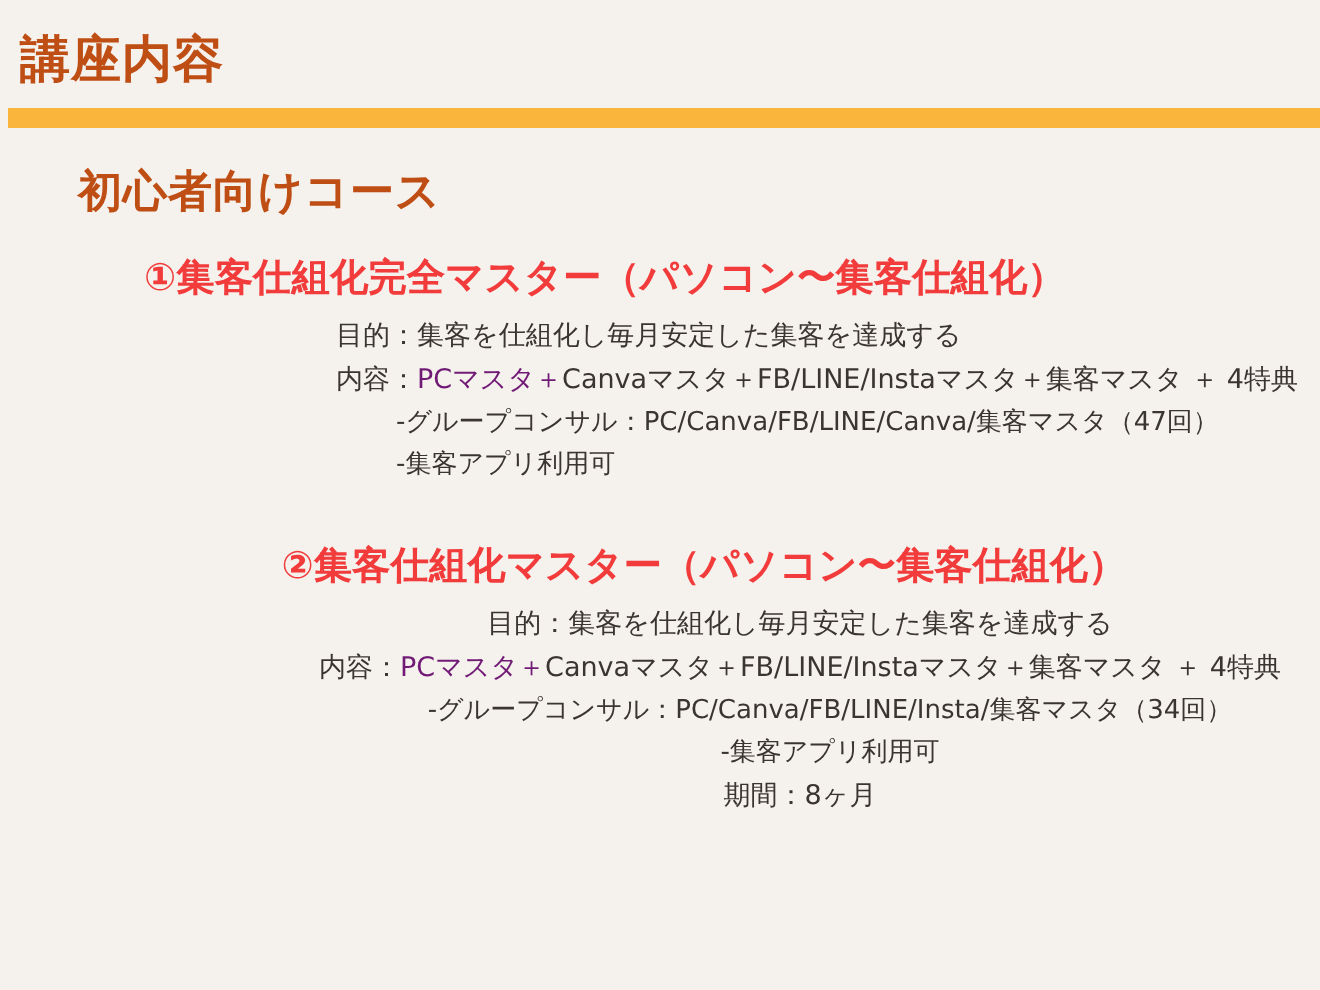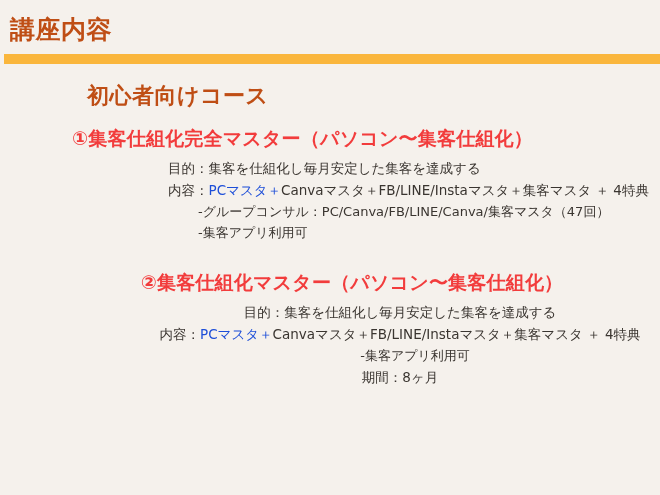--- a/index.html
+++ b/index.html
@@ -46,21 +46,20 @@
   
   .section-title {
     position: absolute;
     left: 39px;
     top: 81px;
     font-size: 22px;
     font-weight: bold;
     color: #BF4E15;
     letter-spacing: 0.5px;
     white-space: nowrap;
-    margin-left: 48px;
   }
 
   
   .course {
     position: absolute;
     left: 0;
     width: 660px;
   }
   .course-1 { top: 126px; padding-left: 28px; }
   .course-2 { top: 270px; text-align: center; }
@@ -78,21 +77,21 @@
     margin: 0 0 1px 0;
     font-size: 13.5px;
     color: #3A3530;
     white-space: nowrap;
     line-height: 1.55;
   }
   .indent-1 { padding-left: 140px; }
   .indent-2 { padding-left: 170px; }
 
   .hl-red {
-    color: #1d4ed8;
+    color: #701a75;
   }
   .sub-dash {
     font-size: 13px;
   }
 </style>
 </head>
 <body>
 
 <div class="slide">
 
@@ -121,20 +120,21 @@
     <div class="course-heading">②集客仕組化マスター（パソコン〜集客仕組化）</div>
 
     <div class="detail-line indent-1">
       <span>目的：</span><span>集客を仕組化し毎月安定した集客を達成する</span>
     </div>
 
     <div class="detail-line indent-1">
       <span>内容：</span><span class="hl-red">PCマスタ＋</span><span>Canvaマスタ＋FB/LINE/Instaマスタ＋集客マスタ ＋ 4特典</span>
     </div>
 
+    <div class="detail-line indent-2 sub-dash">-グループコンサル：PC/Canva/FB/LINE/Insta/集客マスタ（34回）</div>
     <div class="detail-line indent-2 sub-dash">-集客アプリ利用可</div>
 
     <div class="detail-line indent-1">
       <span>期間：</span><span>8ヶ月</span>
     </div>
   </div>
 
 </div>
 
 </body></html>

